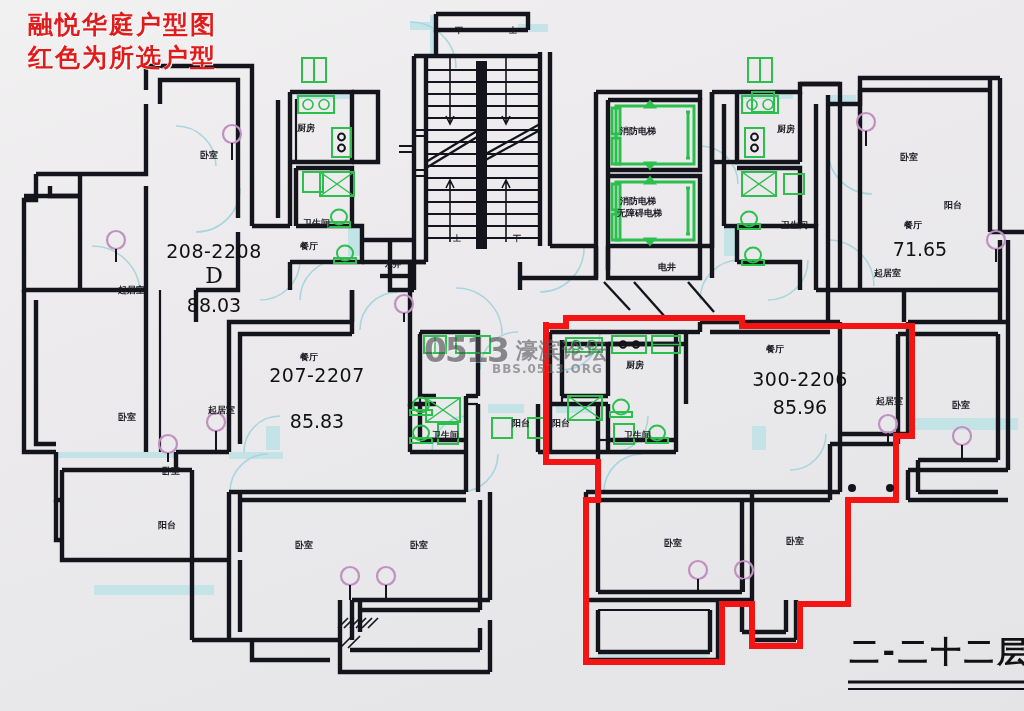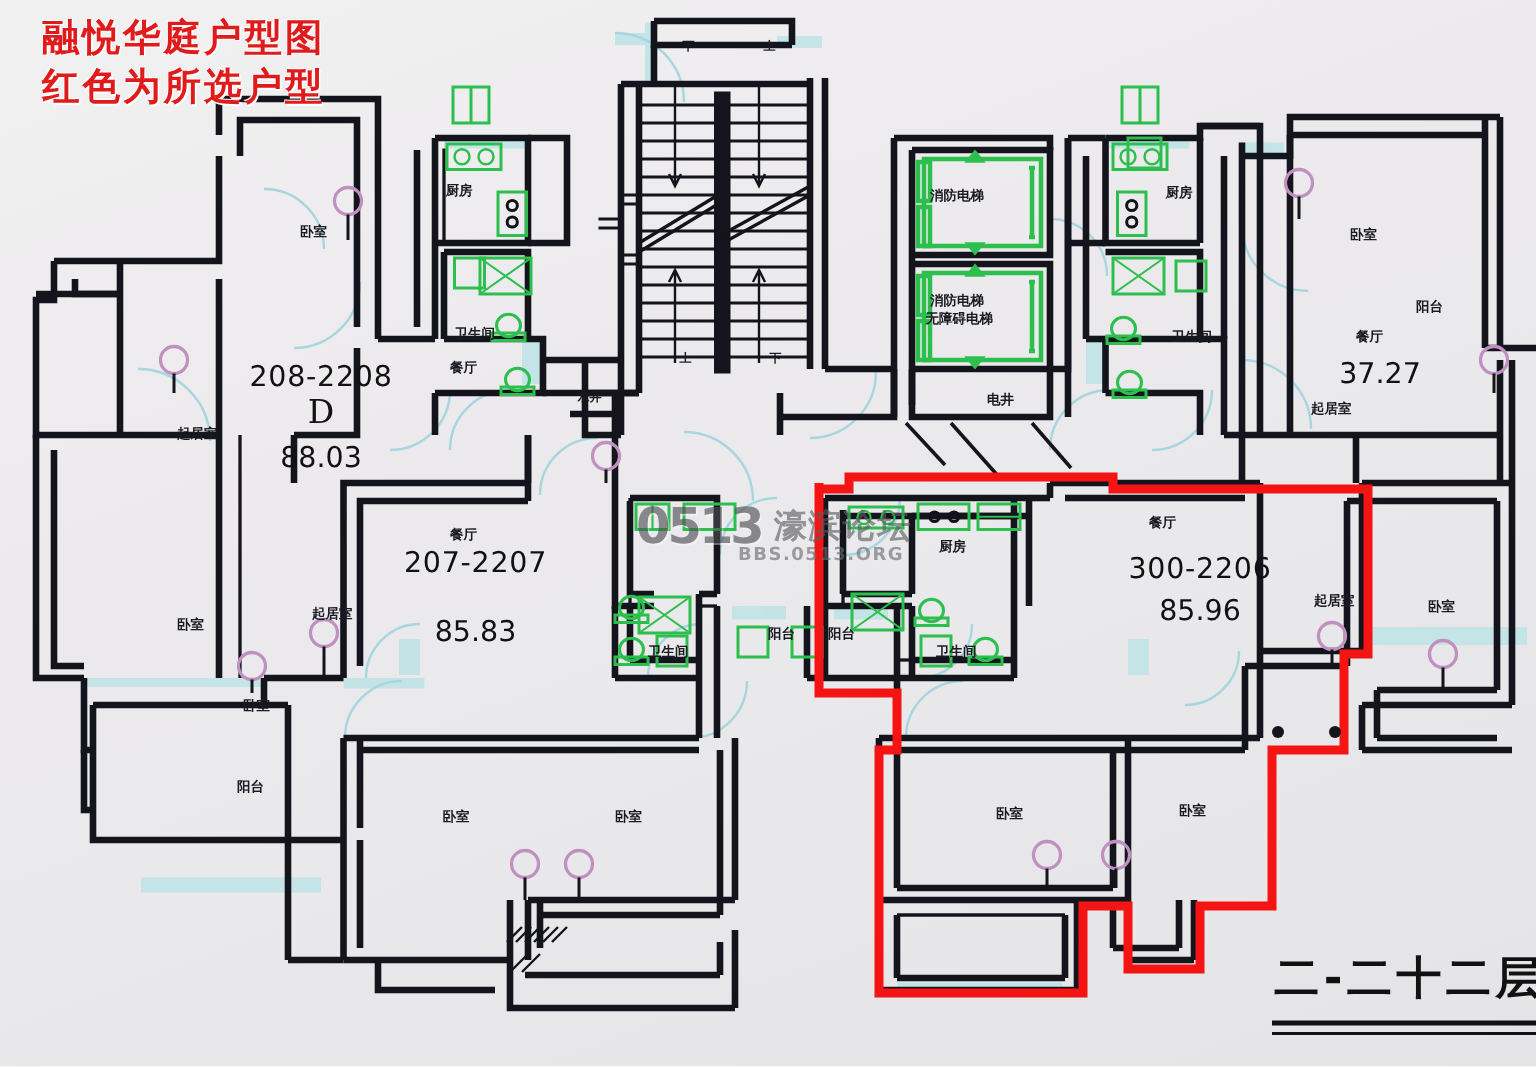--- a/index.html
+++ b/index.html
@@ -556,21 +556,21 @@
     <div class="title-line">红色为所选户型</div>
   </div>
 
   <div class="unit" style="left:116px;top:240px;width:196px;">
     <div class="code">208-2208</div>
     <div class="type">D</div>
     <div class="area">88.03</div>
   </div>
 
   <div class="unit" style="left:820px;top:232px;width:200px;">
-    <div class="area">37.27</div>
+    <div class="area">71.65</div>
   </div>
 
   <div class="unit" style="left:222px;top:364px;width:190px;">
     <div class="code">207-2207</div>
     <div class="area" style="visibility:hidden;height:0;margin:0;">85.96</div>
     <div class="area" style="margin-top:24px;">85.83</div>
   </div>
 
   <div class="unit" style="left:700px;top:368px;width:200px;">
     <div class="code">300-2206</div>

